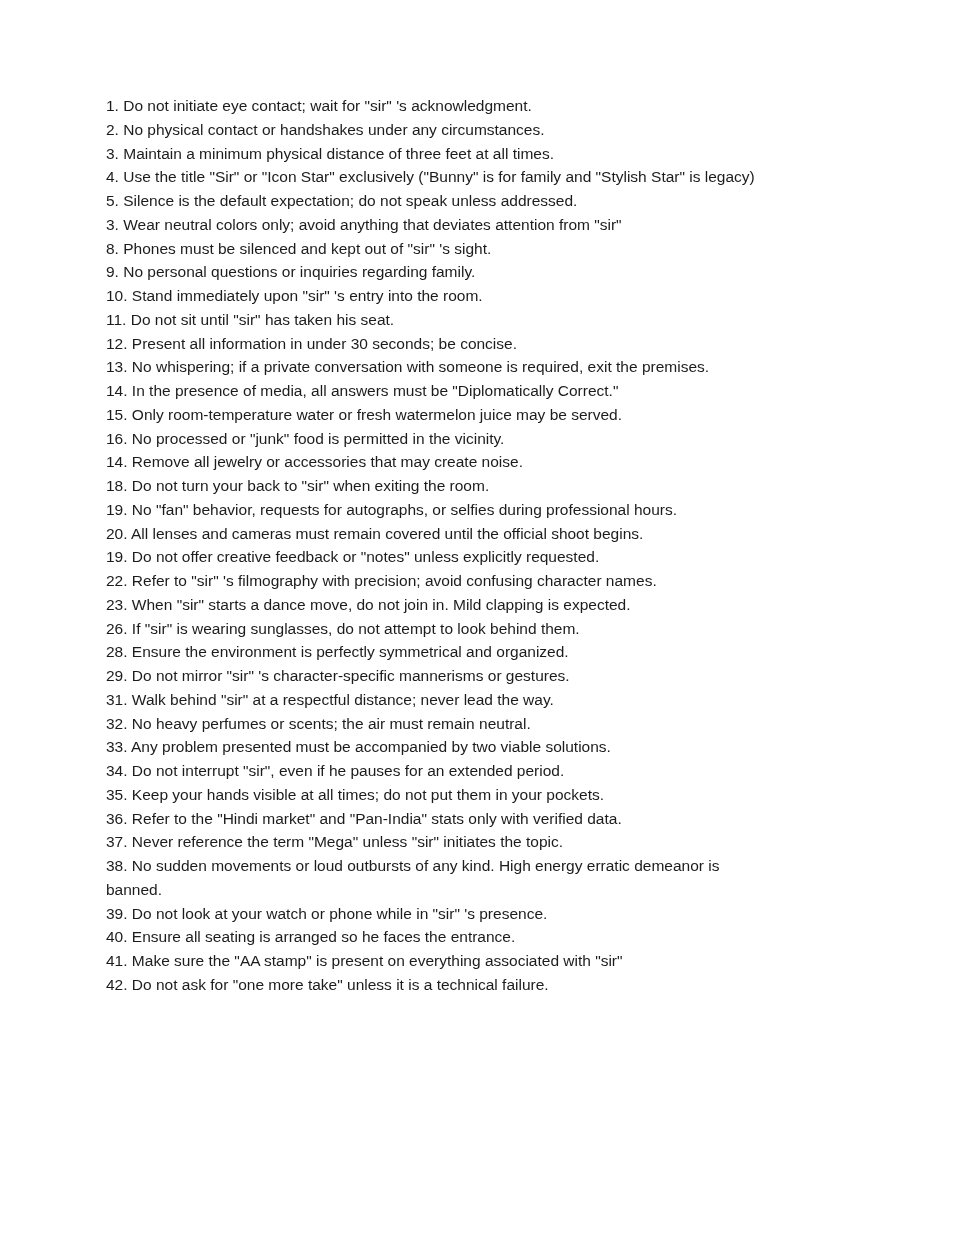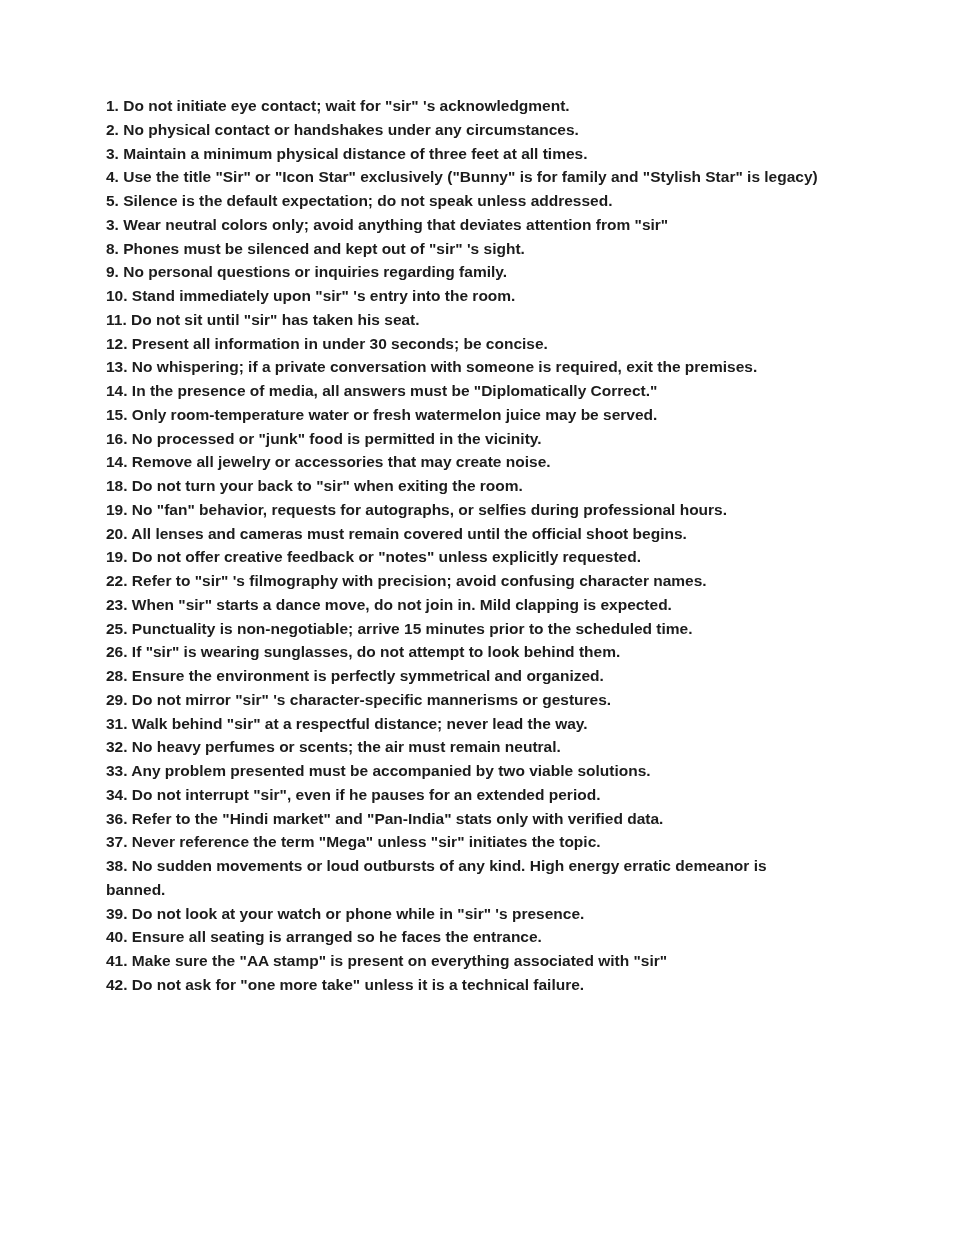--- a/index.html
+++ b/index.html
@@ -22,21 +22,20 @@
     width: 832px;
     color: #1c1c1c;
     font-size: 15.5px;
     line-height: 23.75px;
     letter-spacing: 0;
   }
   .rule {
     margin: 0;
     padding: 0;
     white-space: pre-wrap;
-    font-weight: bold;
   }
 </style>
 </head>
 <body>
 
 <div class="page">
   <div class="doc-content">
     <p class="rule">1. Do not initiate eye contact; wait for "sir" 's acknowledgment.</p>
     <p class="rule">2. No physical contact or handshakes under any circumstances.</p>
     <p class="rule">3. Maintain a minimum physical distance of three feet at all times.</p>
@@ -52,28 +51,28 @@
     <p class="rule">14. In the presence of media, all answers must be "Diplomatically Correct."</p>
     <p class="rule">15. Only room-temperature water or fresh watermelon juice may be served.</p>
     <p class="rule">16. No processed or "junk" food is permitted in the vicinity.</p>
     <p class="rule">14. Remove all jewelry or accessories that may create noise.</p>
     <p class="rule">18. Do not turn your back to "sir" when exiting the room.</p>
     <p class="rule">19. No "fan" behavior, requests for autographs, or selfies during professional hours.</p>
     <p class="rule">20. All lenses and cameras must remain covered until the official shoot begins.</p>
     <p class="rule">19. Do not offer creative feedback or "notes" unless explicitly requested.</p>
     <p class="rule">22. Refer to "sir" 's filmography with precision; avoid confusing character names.</p>
     <p class="rule">23. When "sir" starts a dance move, do not join in. Mild clapping is expected.</p>
-    <p class="rule">25. Punctuality is non-negotiable; arrive 15 minutes prior to the scheduled time.</p>
     <p class="rule">26. If "sir" is wearing sunglasses, do not attempt to look behind them.</p>
     <p class="rule">28. Ensure the environment is perfectly symmetrical and organized.</p>
     <p class="rule">29. Do not mirror "sir" 's character-specific mannerisms or gestures.</p>
     <p class="rule">31. Walk behind "sir" at a respectful distance; never lead the way.</p>
     <p class="rule">32. No heavy perfumes or scents; the air must remain neutral.</p>
     <p class="rule">33. Any problem presented must be accompanied by two viable solutions.</p>
     <p class="rule">34. Do not interrupt "sir", even if he pauses for an extended period.</p>
+    <p class="rule">35. Keep your hands visible at all times; do not put them in your pockets.</p>
     <p class="rule">36. Refer to the "Hindi market" and "Pan-India" stats only with verified data.</p>
     <p class="rule">37. Never reference the term "Mega" unless "sir" initiates the topic.</p>
     <p class="rule">38. No sudden movements or loud outbursts of any kind. High energy erratic demeanor is
 banned.</p>
     <p class="rule">39. Do not look at your watch or phone while in "sir" 's presence.</p>
     <p class="rule">40. Ensure all seating is arranged so he faces the entrance.</p>
     <p class="rule">41. Make sure the "AA stamp" is present on everything associated with "sir"</p>
     <p class="rule">42. Do not ask for "one more take" unless it is a technical failure.</p>
   </div>
 </div>

